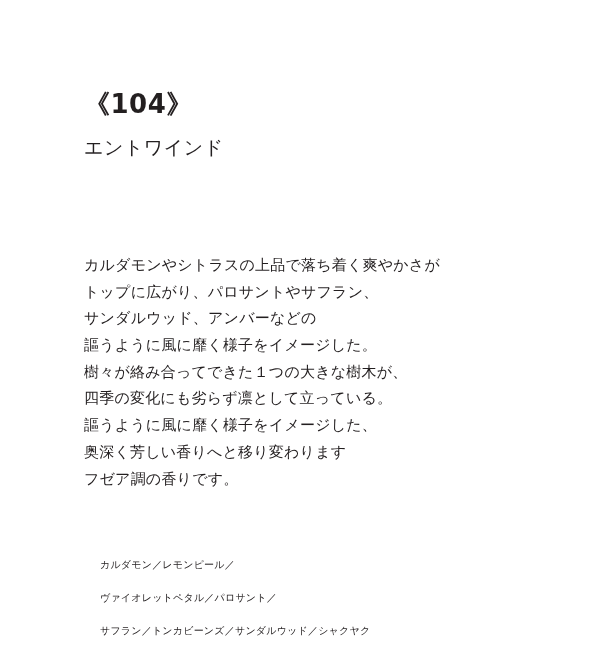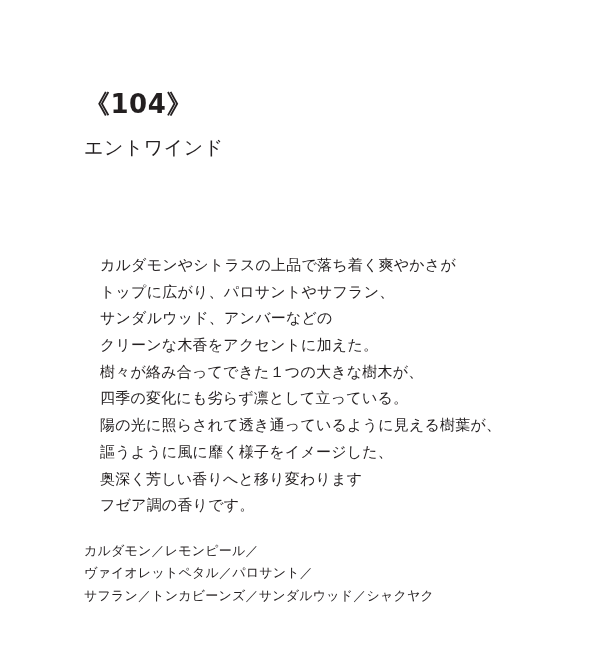--- a/index.html
+++ b/index.html
@@ -45,65 +45,64 @@
   .product-name-ja {
     font-size: 19px;
     font-weight: normal;
     line-height: 1.35;
     letter-spacing: 0.5px;
     margin: 2px 0 0 0;
     color: #231f20;
   }
   .description {
     position: absolute;
-    left: 100px;
+    left: 84px;
     top: 252px;
     width: 470px;
   }
   .description p {
     margin: 0;
     font-size: 15px;
     line-height: 1.78;
     letter-spacing: 0.2px;
     color: #231f20;
     white-space: nowrap;
   }
   .notes {
     position: absolute;
     left: 84px;
     top: 540px;
     width: 470px;
   }
   .notes p {
-    margin: 0;
-    font-size: 13px;
+    margin: 16px;
+    font-size: 10px;
     line-height: 1.72;
     letter-spacing: 0.2px;
     color: #231f20;
     white-space: nowrap;
   }
 </style>
 </head>
 <body>
 
 <div class="page">
 
   <div class="header">
     <div class="product-number">《104》</div>
     <div class="product-name-ja">エントワインド</div>
   </div>
 
   <div class="description">
     <p>カルダモンやシトラスの上品で落ち着く爽やかさが</p>
     <p>トップに広がり、パロサントやサフラン、</p>
     <p>サンダルウッド、アンバーなどの</p>
-    <p>クリーンな木香をアクセントに加えた。</p>
+    <p>謳うように風に靡く様子をイメージした。</p>
     <p>樹々が絡み合ってできた１つの大きな樹木が、</p>
     <p>四季の変化にも劣らず凛として立っている。</p>
-    <p>陽の光に照らされて透き通っているように見える樹葉が、</p>
     <p>謳うように風に靡く様子をイメージした、</p>
     <p>奥深く芳しい香りへと移り変わります</p>
     <p>フゼア調の香りです。</p>
   </div>
 
   <div class="notes">
     <p>カルダモン／レモンピール／</p>
     <p>ヴァイオレットペタル／パロサント／</p>
     <p>サフラン／トンカビーンズ／サンダルウッド／シャクヤク</p>
   </div>

